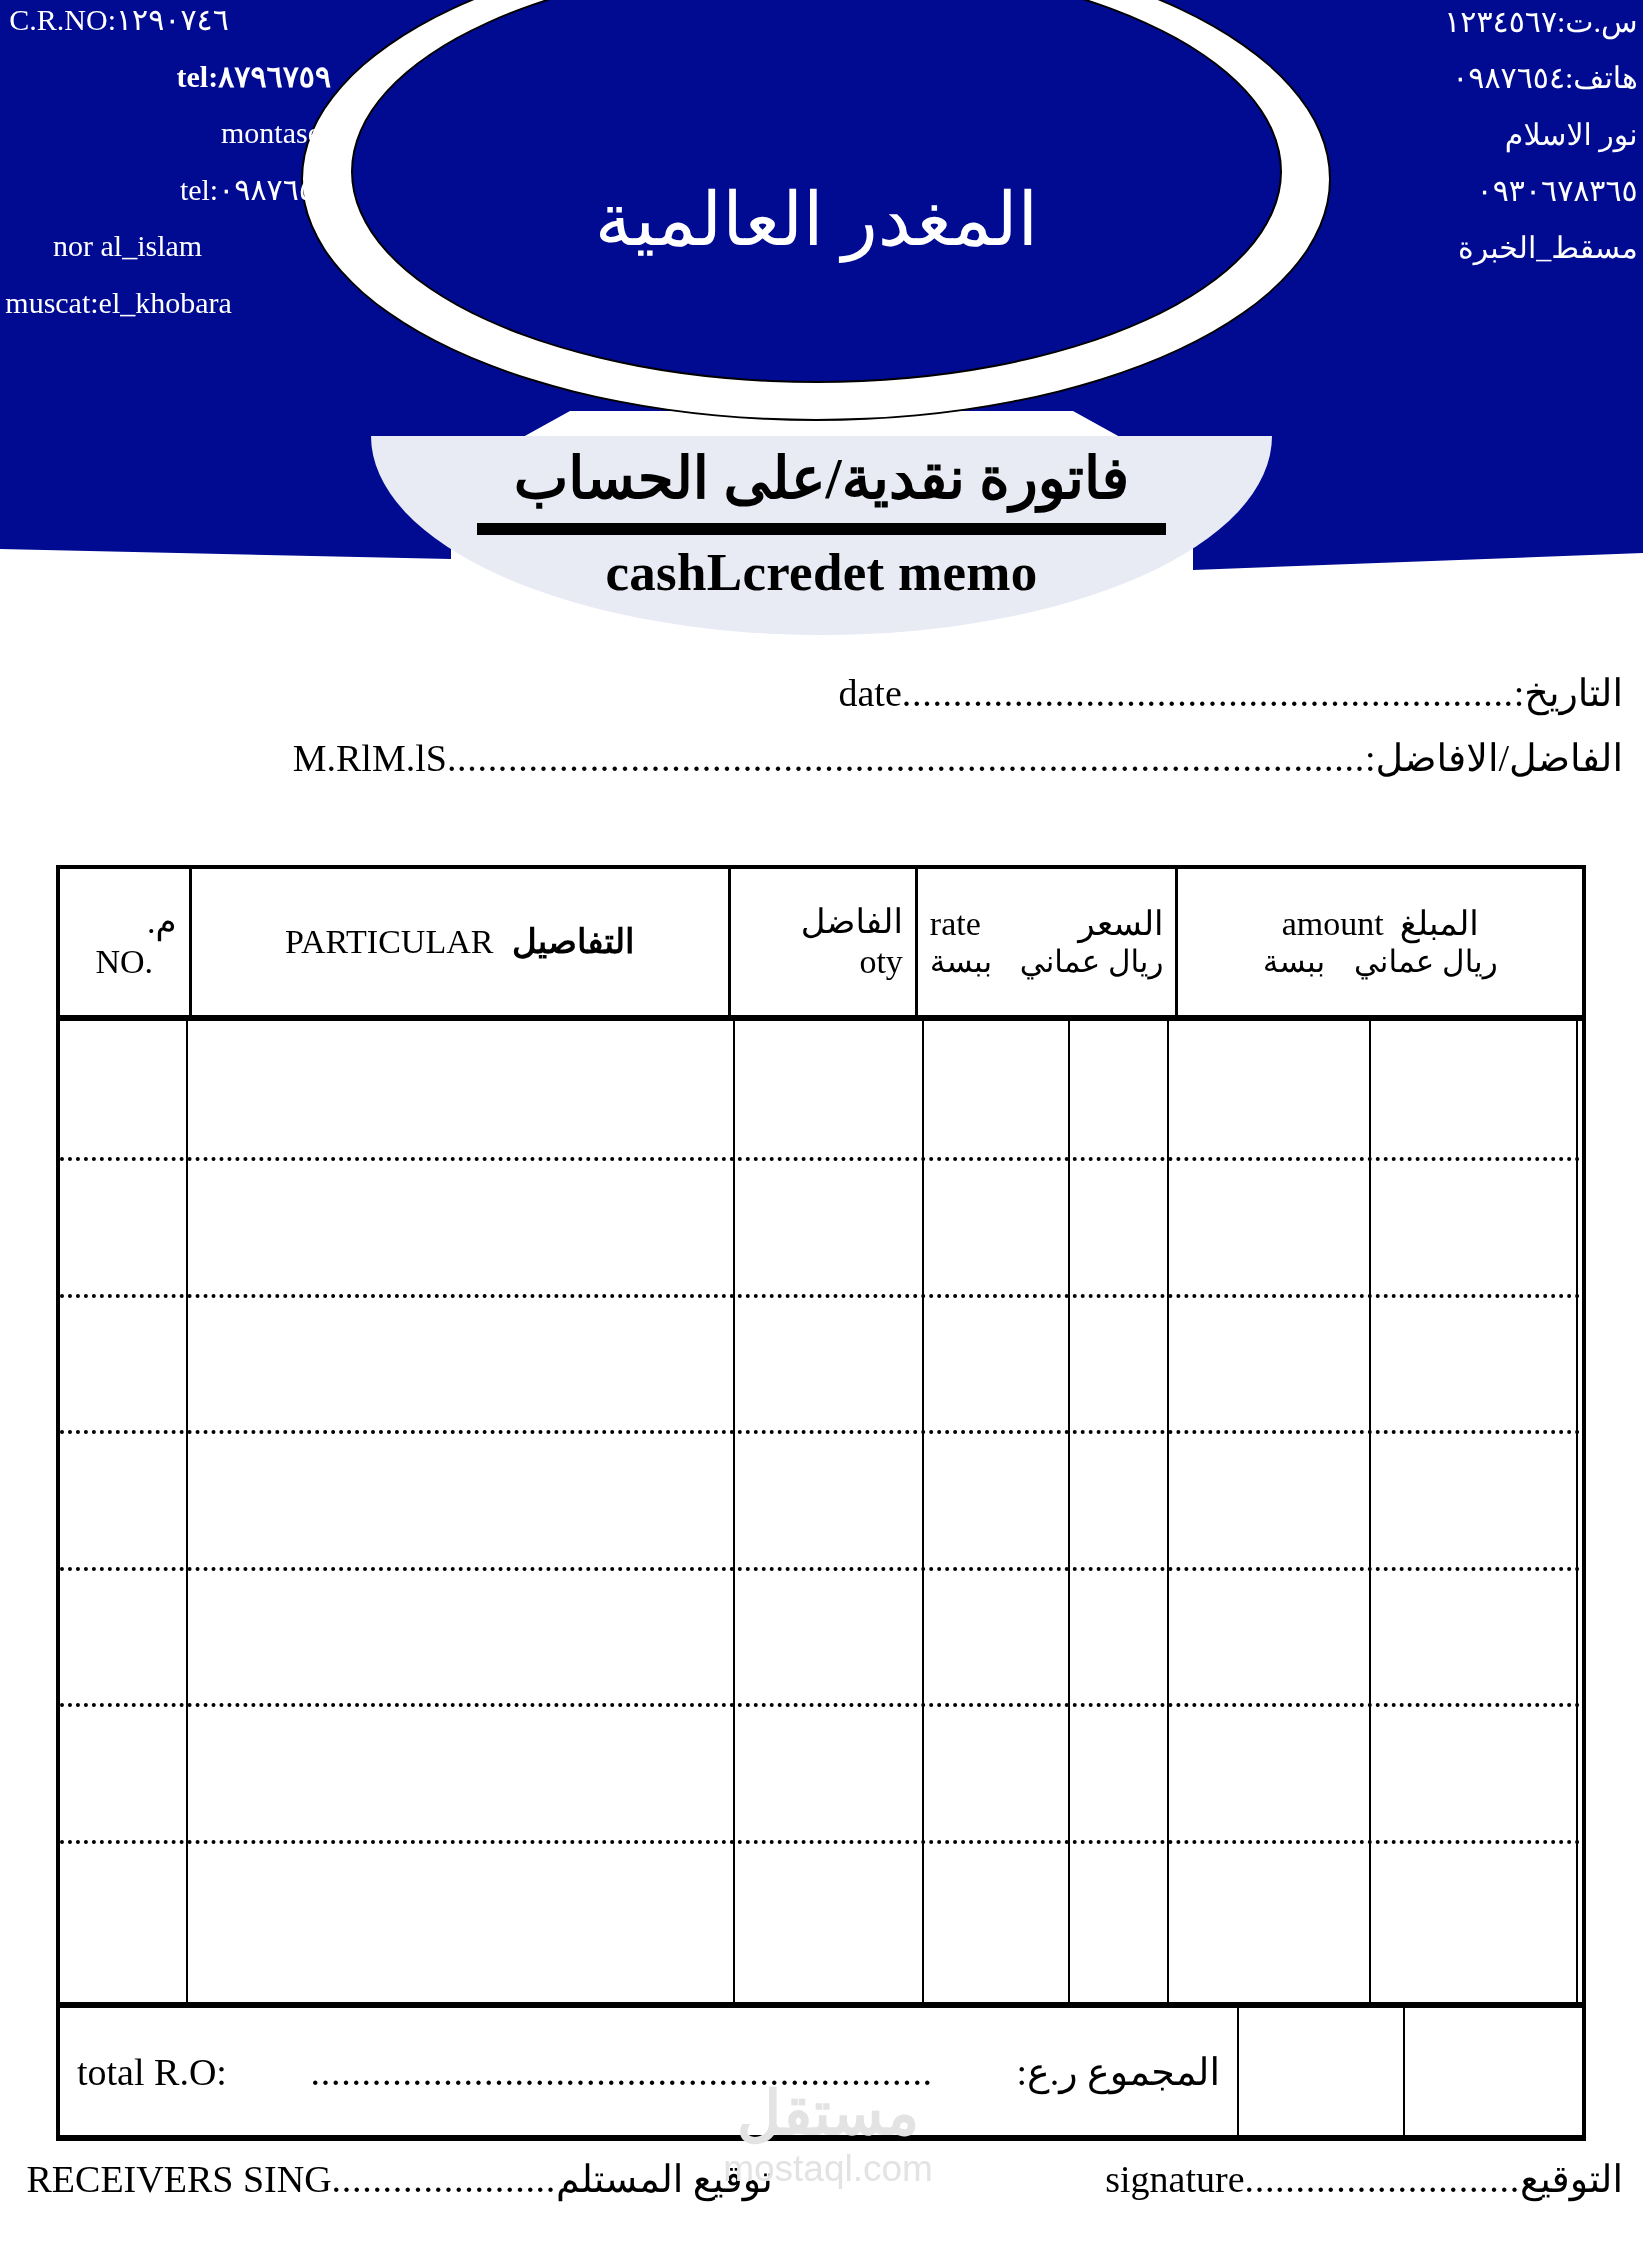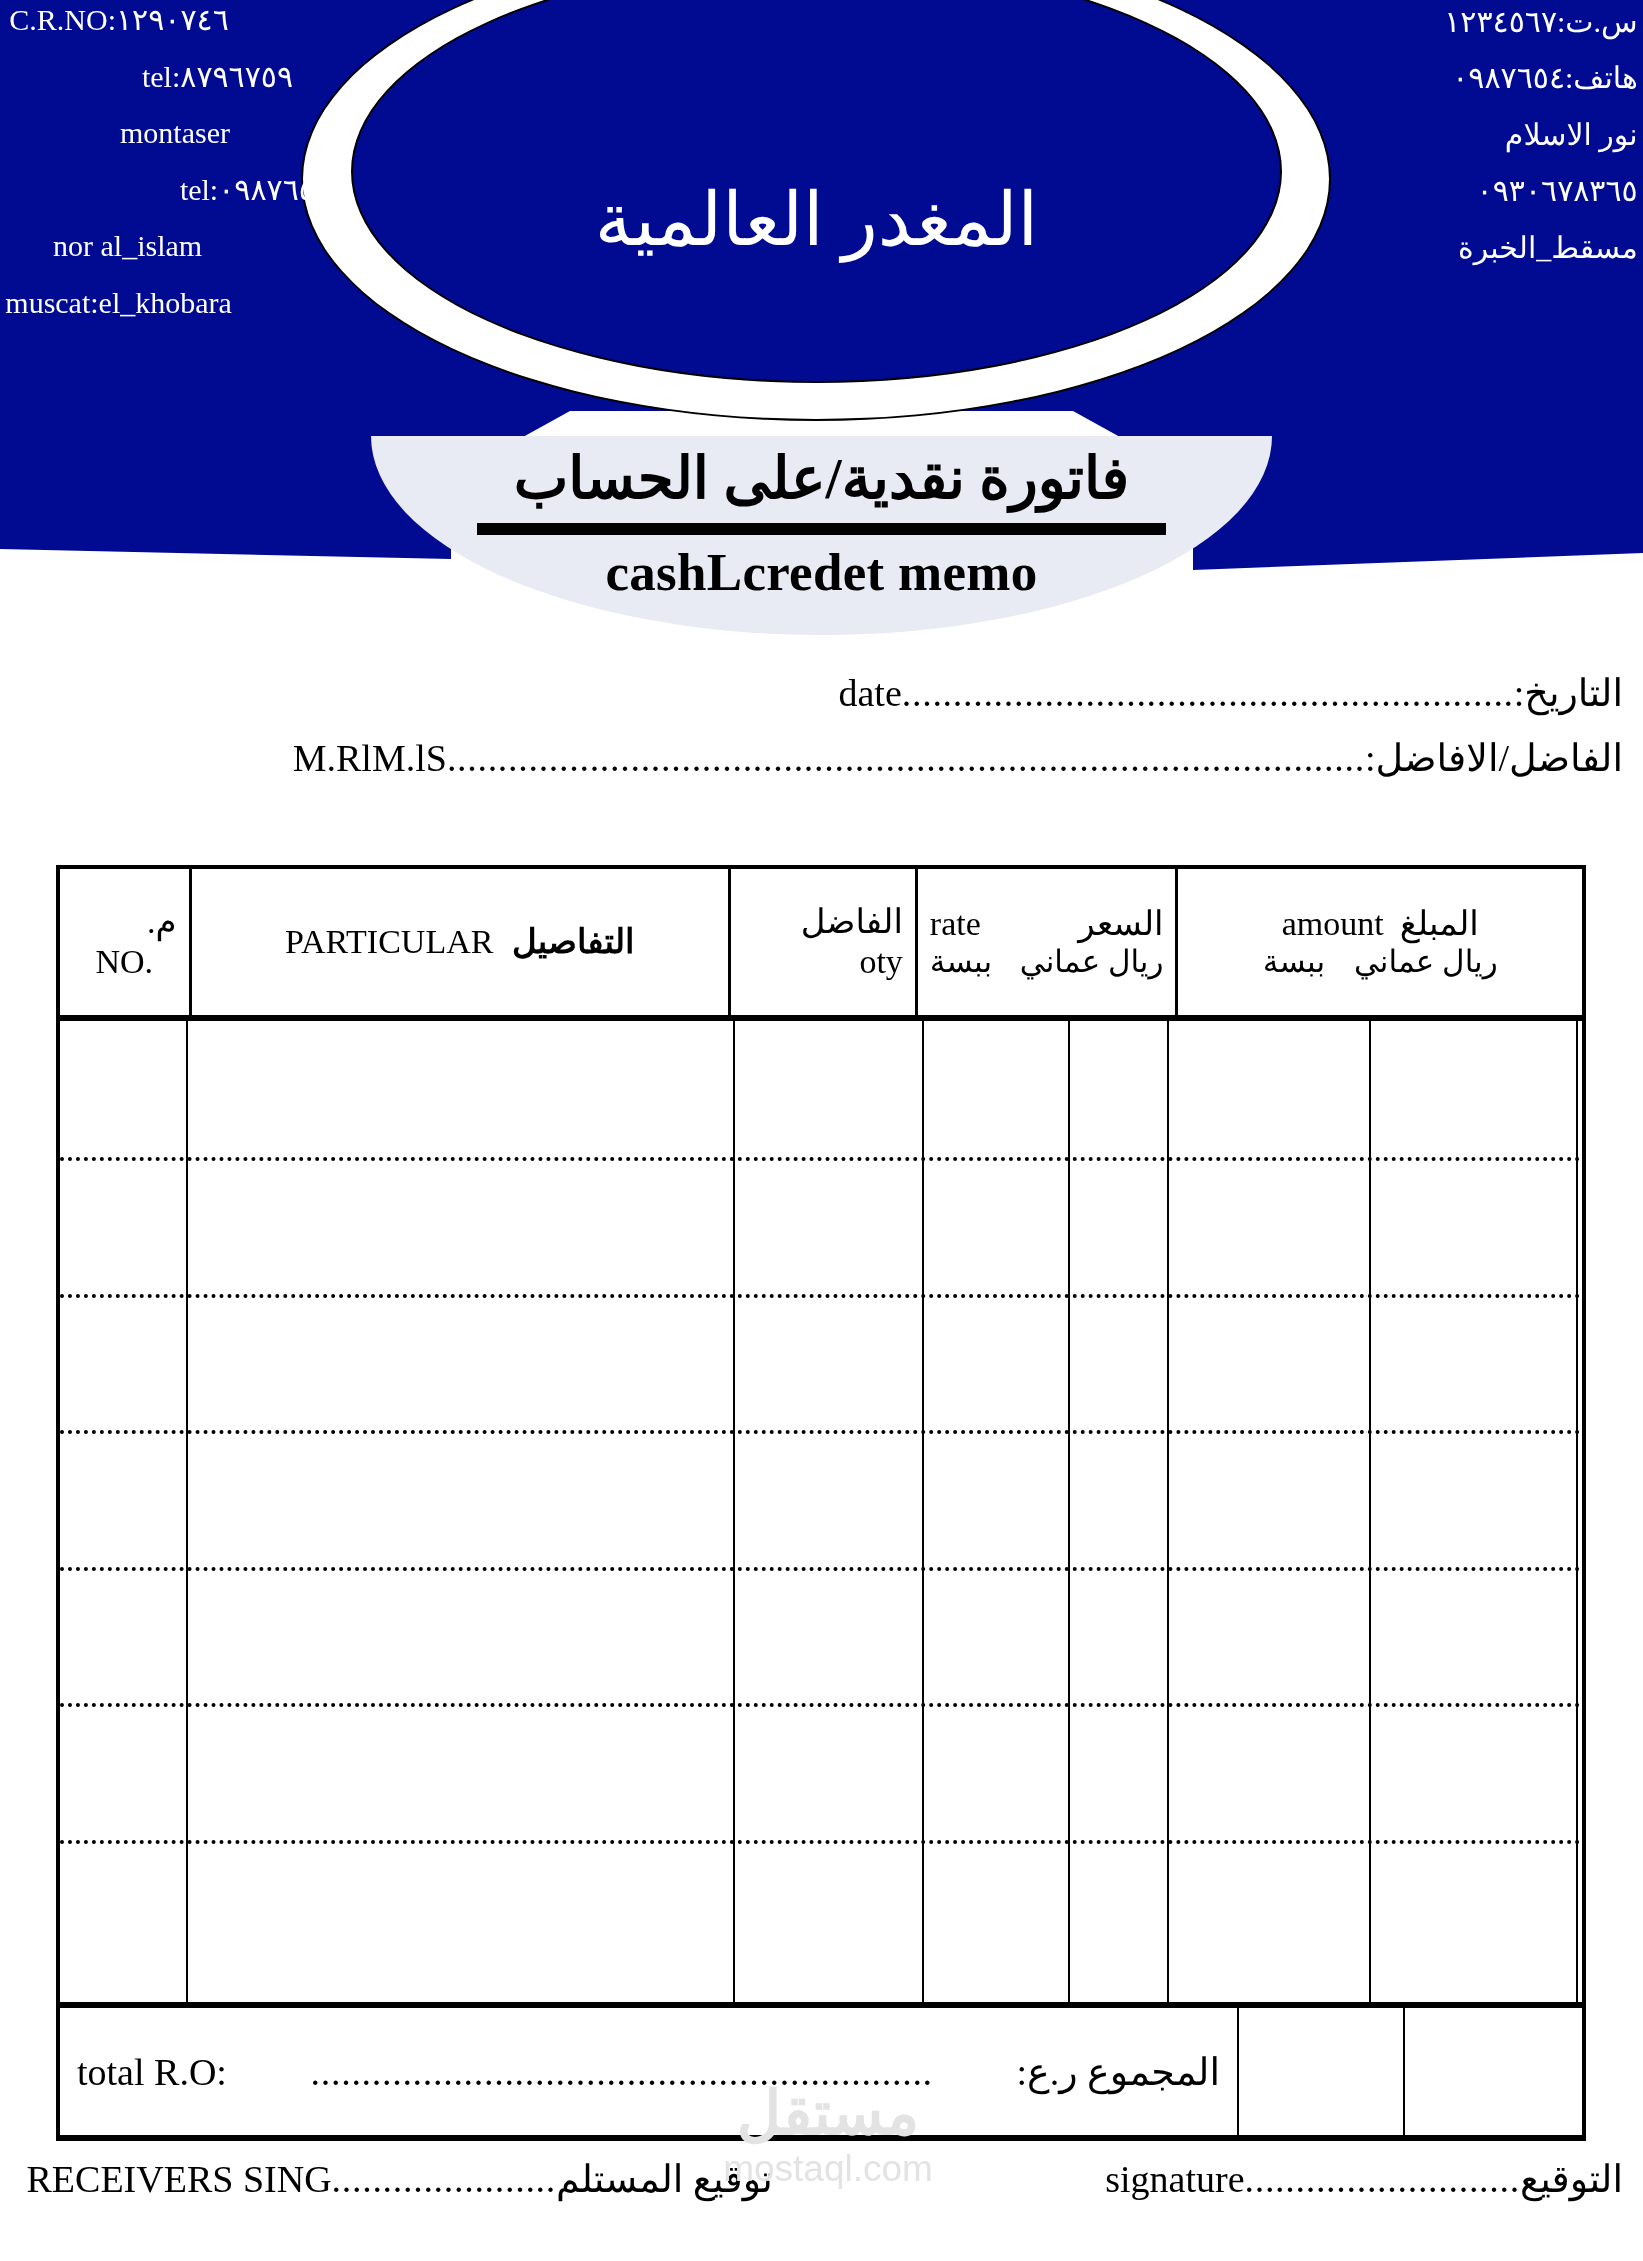--- a/index.html
+++ b/index.html
@@ -47,22 +47,22 @@
     font-size:36px;line-height:1.1;letter-spacing:1px;margin-top:22.5px;
   }
 
   
   .hdr-left{
     position:absolute;left:0;top:5.3px;width:331px;
     color:#fff;font-size:30px;line-height:1.0;text-align:right;
   }
   .hdr-left div{margin-bottom:26.5px;white-space:nowrap;}
   .hdr-left .l1{text-align:left;padding-left:9.3px;}
-  .hdr-left .l2{text-align:center;padding-left:104px;}
-  .hdr-left .l3{text-align:left;padding-left:120px;}
+  .hdr-left .l2{text-align:right;padding-left:104px;font-weight:bold;}
+  .hdr-left .l3{text-align:right;padding-left:120px;}
   .hdr-left .l4{text-align:right;padding-left:5.3px;margin-top:12px;}
   .hdr-left .l5{text-align:left;padding-left:53px;}
   .hdr-left .l6{text-align:left;padding-left:5.3px;}
 
   .hdr-right{
     position:absolute;right:5.3px;top:6.6px;width:371px;
     color:#fff;font-size:30px;line-height:1.0;direction:rtl;text-align:right;
   }
   .hdr-right div{margin-bottom:26.5px;white-space:nowrap;}
 

